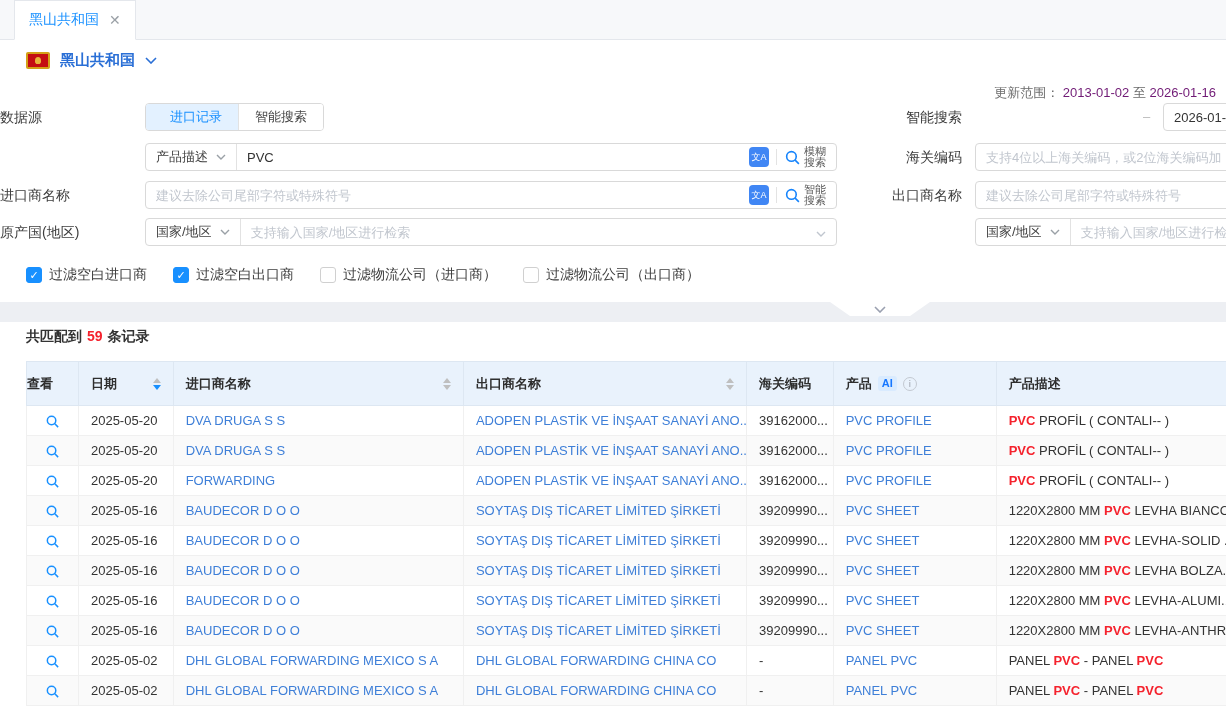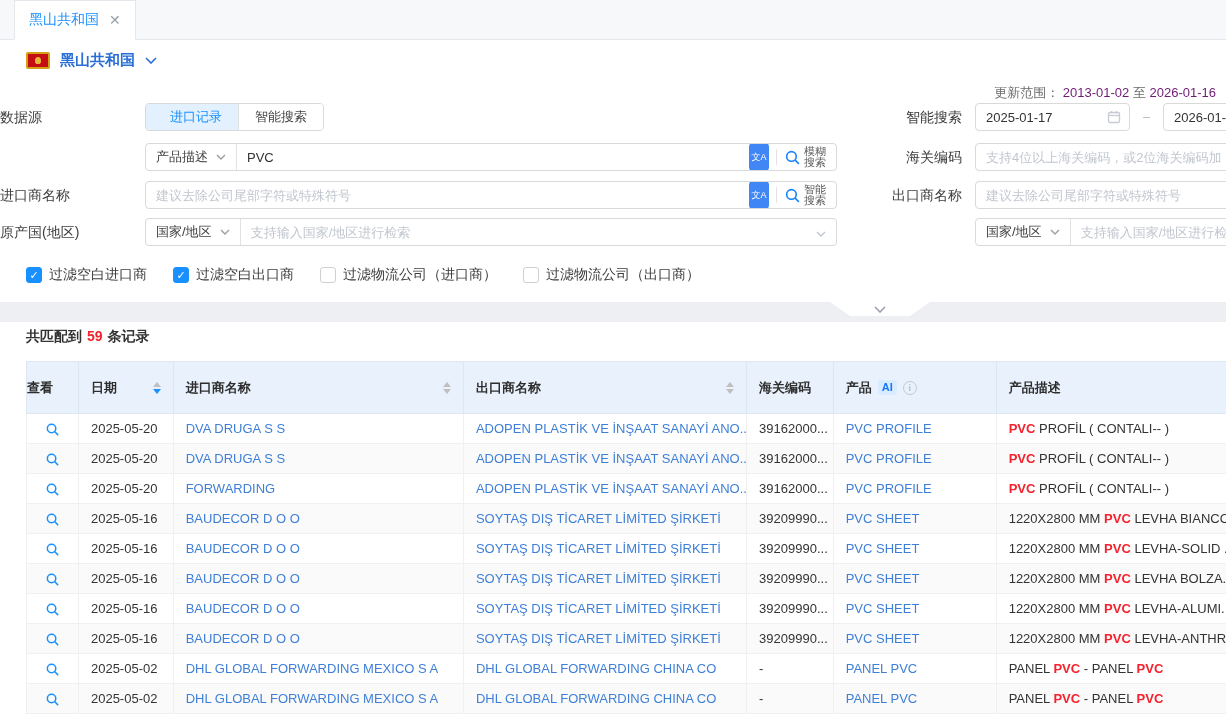--- a/index.html
+++ b/index.html
@@ -50,21 +50,21 @@
 
   .inputbox { position:absolute; top:0; height:28px; border:1px solid #d9d9d9;
     border-radius:4px; background:#fff; display:flex; align-items:center; overflow:hidden; }
   .inputbox input { border:none; outline:none; flex:1; height:100%; padding:0 10px;
     font-size:13px; color:#333; background:transparent; font-family:inherit; min-width:0; }
   .inputbox input::placeholder { color:#c1c6ce; }
   .select-part { display:flex; align-items:center; gap:8px; padding:0 10px;
     height:100%; border-right:1px solid #e2e2e2; font-size:13px; color:#3d3d3d;
     white-space:nowrap; cursor:pointer; }
   .suffix { display:flex; align-items:center; gap:7px; padding:0 8px; height:100%; }
-  .trans-icon { width:20px; height:28px; border-radius:4px; background:#4086f4;
+  .trans-icon { width:20px; height:20px; border-radius:4px; background:#4086f4;
     color:#fff; font-size:9px; display:flex; align-items:center; justify-content:center;
     cursor:pointer; flex:none; }
   .vdiv { width:1px; height:16px; background:#e3e3e3; flex:none; }
   .search-btn { display:flex; align-items:center; gap:3px; cursor:pointer; flex:none; }
   .search-btn .stack { width:24px; font-size:11px; line-height:11px; color:#595959;
     word-break:break-all; }
   .suffix-chev { margin-left:auto; padding-right:10px; flex:none; }
 
   .datebox { position:absolute; top:0; height:28px; border:1px solid #d9d9d9;
     border-radius:4px; background:#fff; display:flex; align-items:center; padding:0 8px 0 10px; }
@@ -82,21 +82,21 @@
     background:#fff; clip-path:polygon(0 0,100% 0,80% 100%,20% 100%);
     display:flex; align-items:center; justify-content:center; cursor:pointer; }
 
   
   .results-panel { position:absolute; top:322px; left:0; width:1226px; height:392px;
     background:#fff; overflow:hidden; padding:6px 0 0 26px; }
   .summary { font-size:14px; font-weight:bold; color:#333; }
   .summary .count { color:#f5222d; padding:0 5px; }
 
   table.grid { border-collapse:collapse; table-layout:fixed; width:1480px; margin-top:15px; }
-  .grid th { background:#e9f2fc; height:52px; font-size:13px; font-weight:bold;
+  .grid th { background:#e9f2fc; height:44px; font-size:13px; font-weight:bold;
     color:#2e2e2e; text-align:left; padding:0 12px; border:1px solid #dde7f2;
     border-left:none; white-space:nowrap; overflow:hidden; }
   .grid th:first-child { border-left:1px solid #dde7f2; text-align:center; padding:0; }
   .grid td { height:30px; font-size:13px; color:#333; padding:0 12px;
     border-bottom:1px solid #f0f0f0; border-right:1px solid #f0f0f0;
     white-space:nowrap; overflow:hidden; }
   .grid td:first-child { border-left:1px solid #f0f0f0; text-align:center; padding:0;
     box-shadow:6px 0 6px -5px rgba(0,0,0,0.12); cursor:pointer; }
   .grid tr.striped td { background:#fafafa; }
   .grid .th-flex { display:flex; align-items:center; gap:6px; }
@@ -148,29 +148,20 @@
     </div>
 
     <div class="frow" style="top:23px;">
       <span class="flabel">数据源</span>
       <div class="seg" id="seg-datasource">
           <span class="seg-btn active">进口记录</span>
           <span class="seg-btn">智能搜索</span>
         </div>
 
       <span class="flabel-r">智能搜索</span>
-      <div class="datebox" style="left:975px; width:155px;">
-        <span class="dval">2025-01-17</span>
-        <svg width="14" height="14" viewBox="0 0 14 14">
-          <rect x="1.5" y="2.5" width="11" height="10" rx="1.5" fill="none" stroke="#c6cbd4" stroke-width="1.3"></rect>
-          <line x1="1.5" y1="5.5" x2="12.5" y2="5.5" stroke="#c6cbd4" stroke-width="1.3"></line>
-          <line x1="4.5" y1="1" x2="4.5" y2="3.5" stroke="#c6cbd4" stroke-width="1.3"></line>
-          <line x1="9.5" y1="1" x2="9.5" y2="3.5" stroke="#c6cbd4" stroke-width="1.3"></line>
-          </svg>
-      </div>
       <span class="date-dash" style="left:1143px;">–</span>
       <div class="datebox" style="left:1163px; width:160px;">
         <span class="dval">2026-01-16</span>
       </div>
     </div>
 
     <div class="frow" style="top:63px;">
       <div class="inputbox" style="left:145px; width:692px;">
         <span class="select-part">
           <span>产品描述</span>

